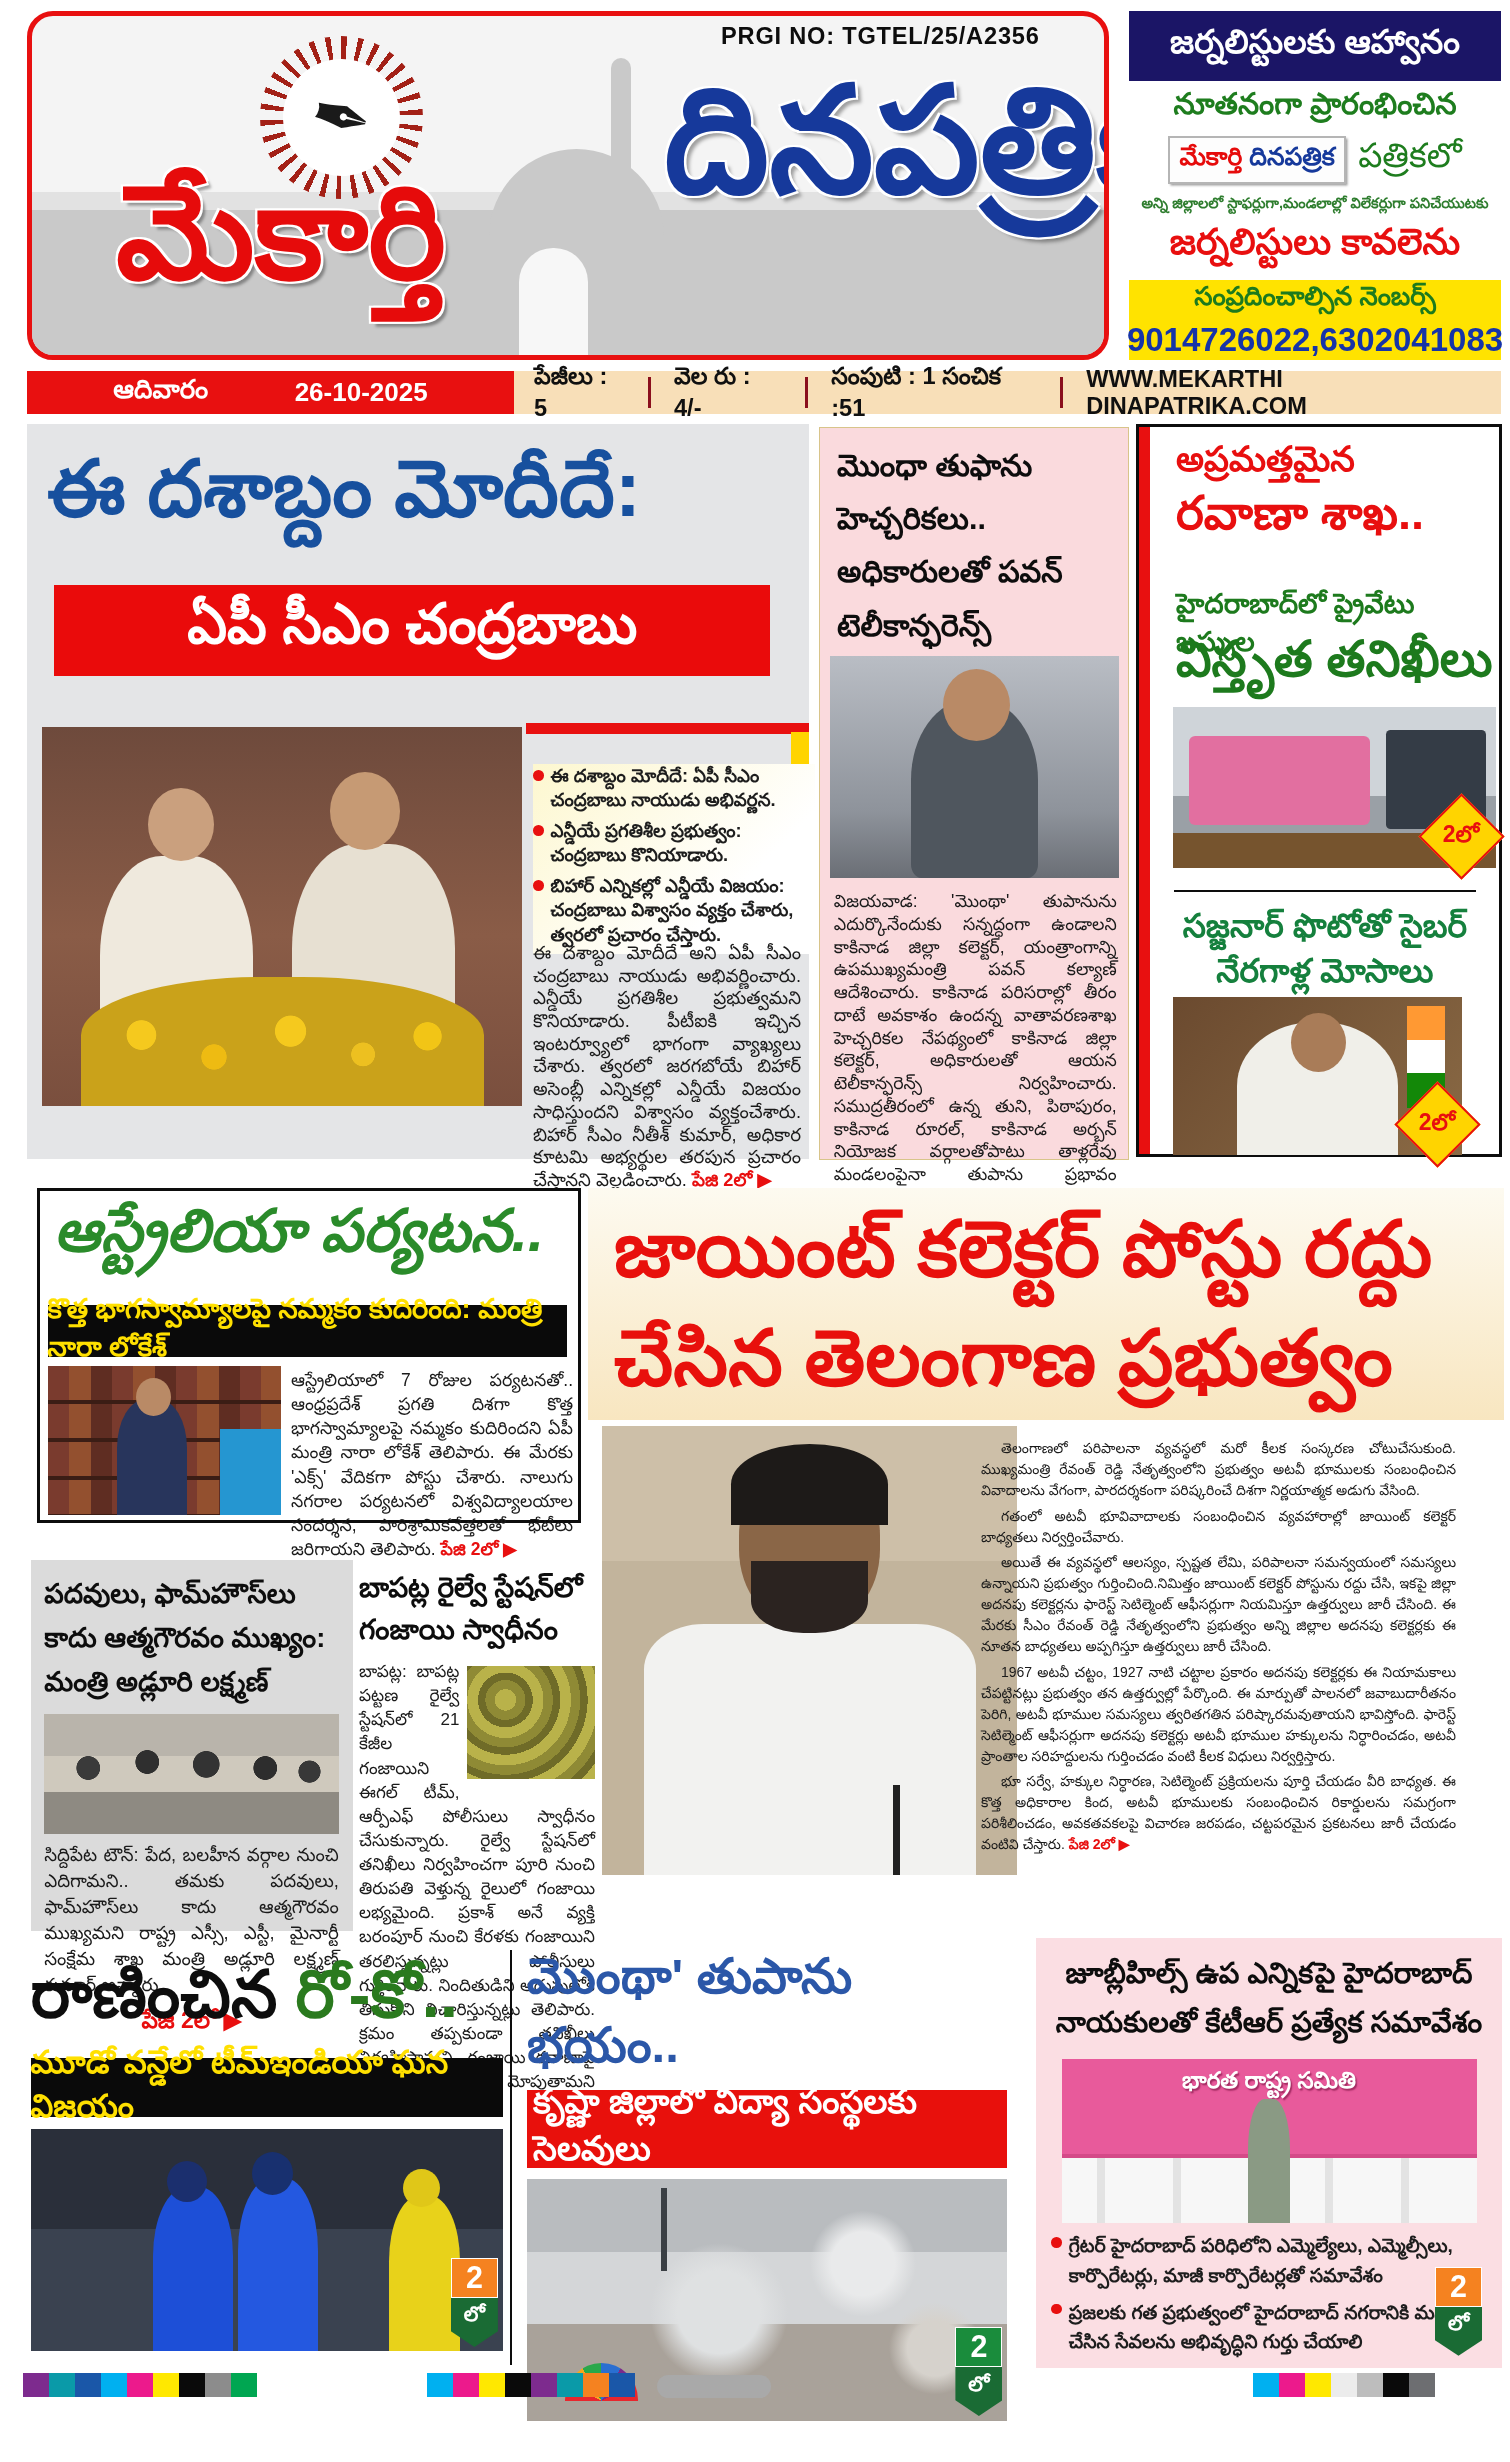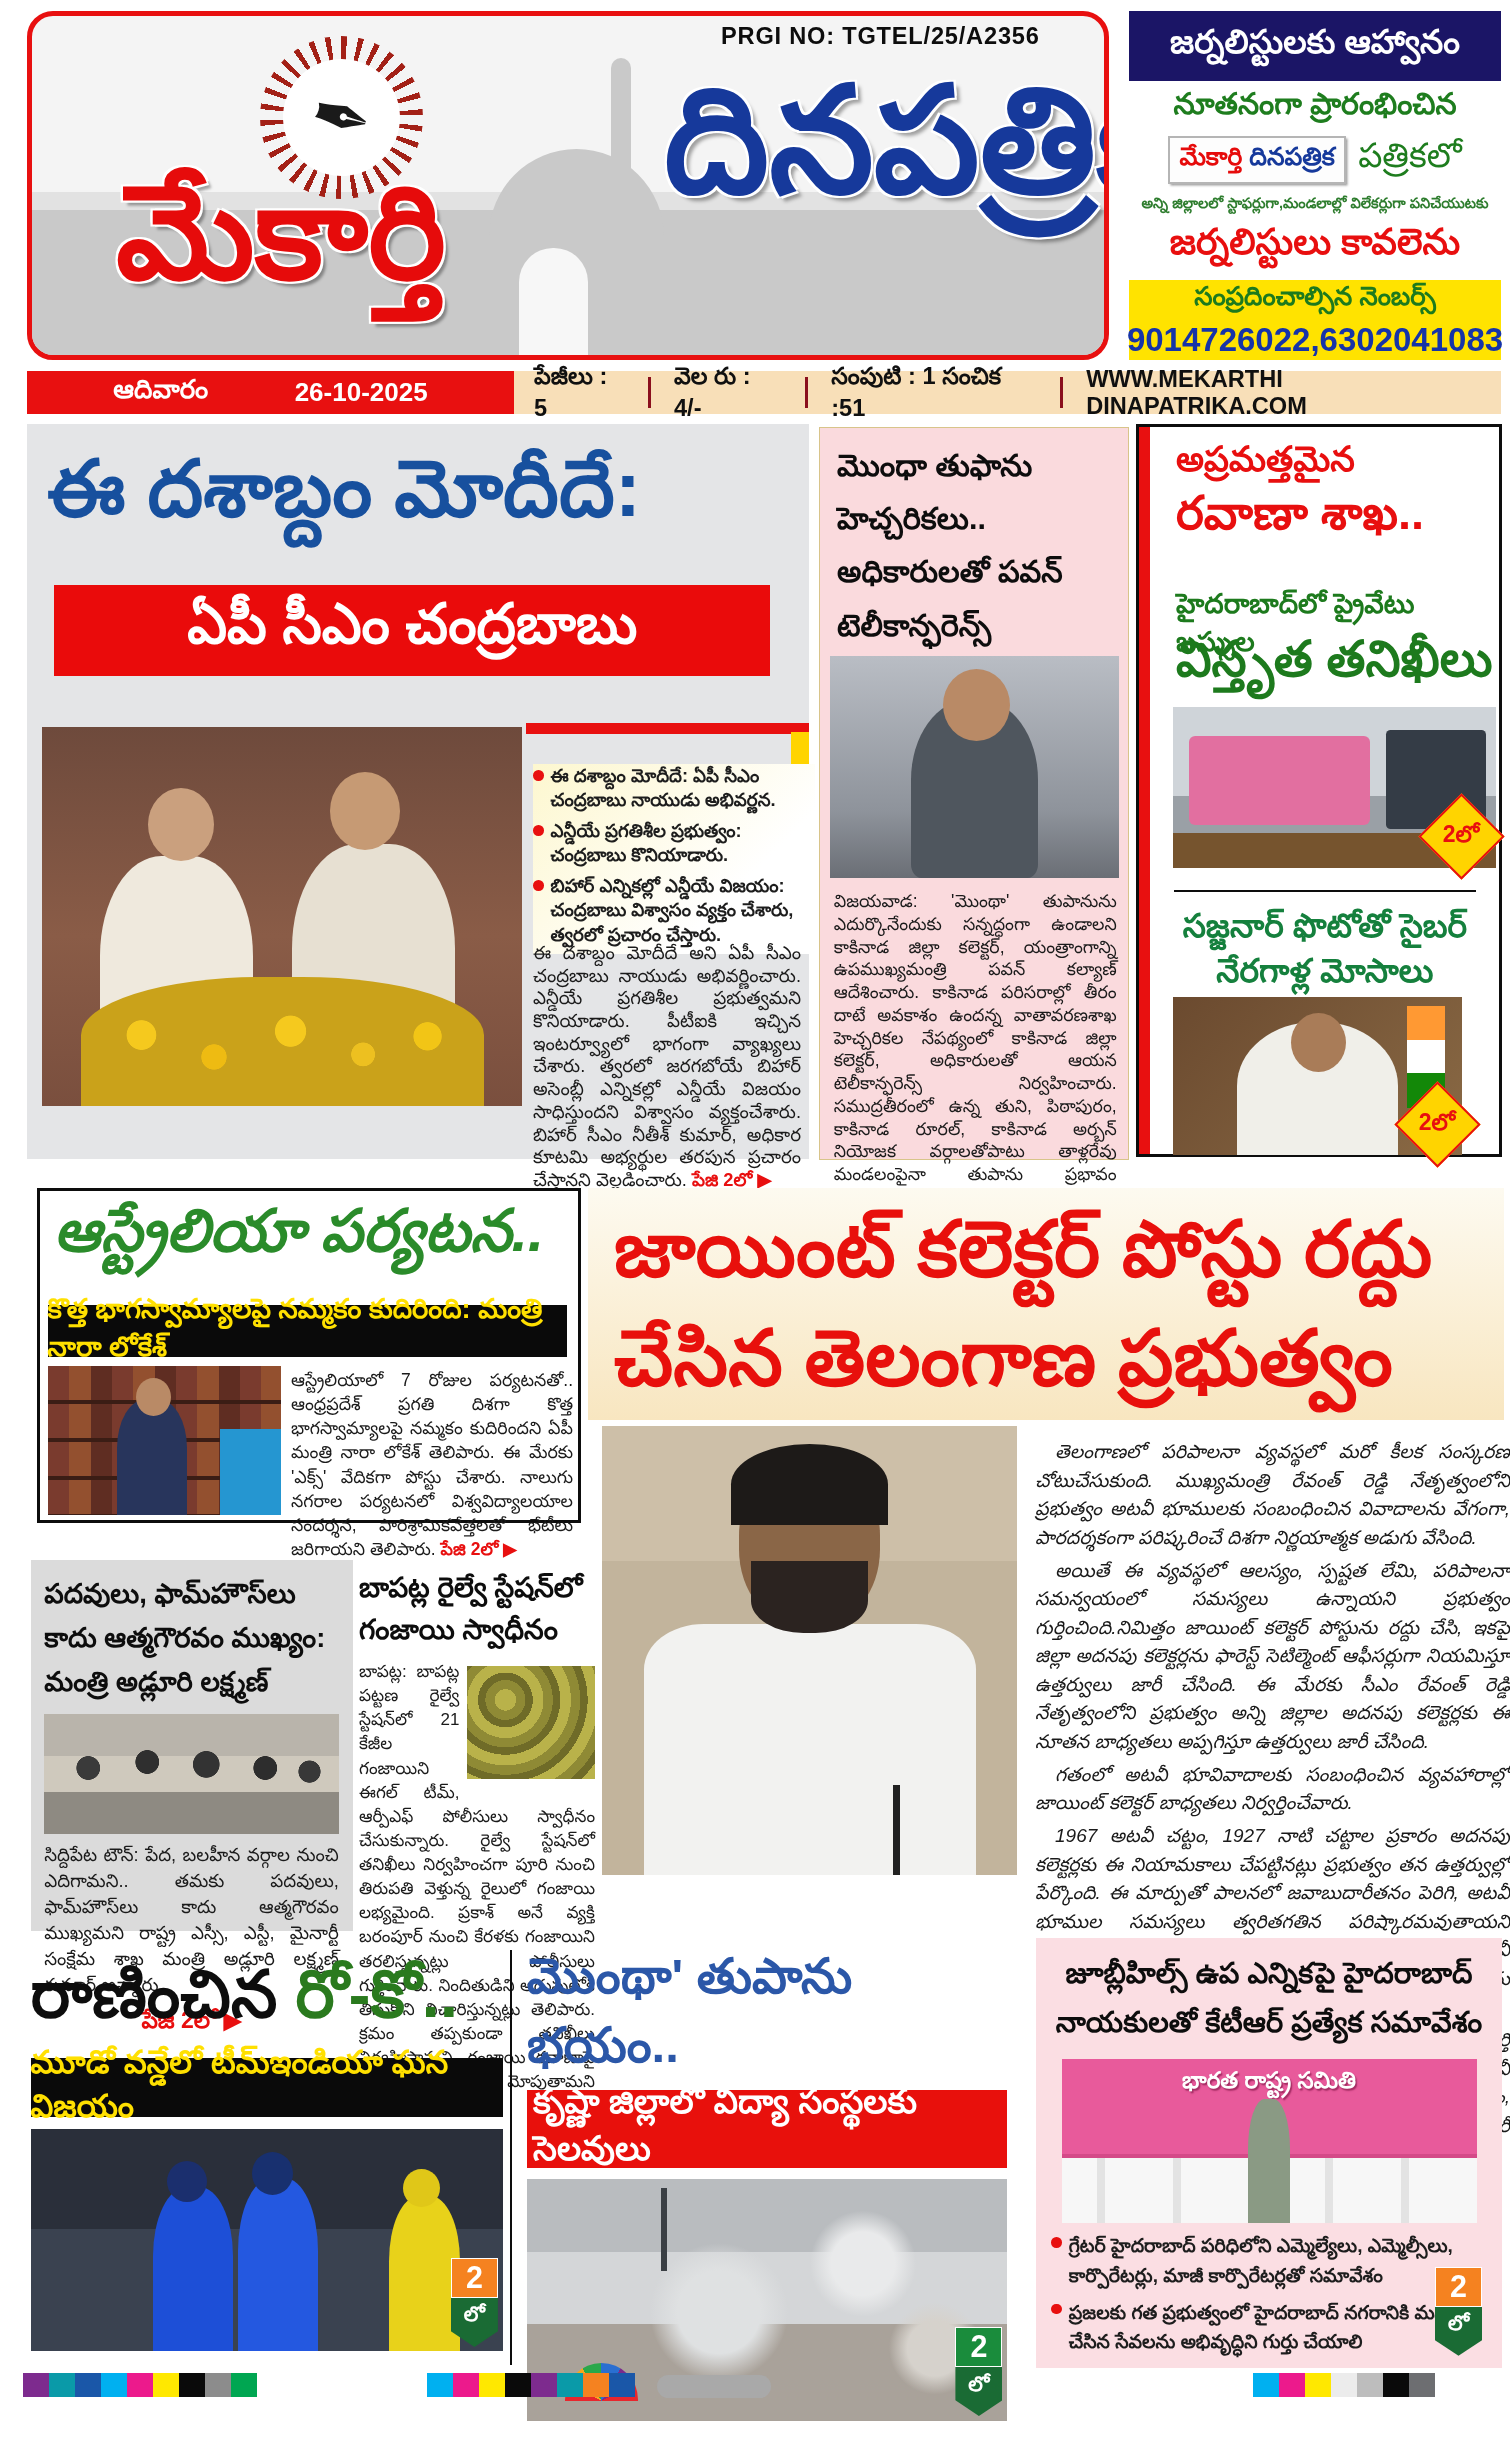--- a/index.html
+++ b/index.html
@@ -145,21 +145,21 @@
   .ganja-body{font-size:17px;line-height:1.42;text-align:justify;margin-top:9.1px;color:#1a1a1a;}
 
   
   .revanth-photo{left:602px;top:1426px;width:415px;height:449px;overflow:hidden;
       background:linear-gradient(180deg,#cdbfa8 0 30%,#c2b49c 30% 100%);}
   .revanth-photo .rhead{position:absolute;left:33%;top:7%;width:34%;height:38%;border-radius:46%;background:#8a6647;}
   .revanth-photo .rhair{position:absolute;left:31%;top:4%;width:38%;height:18%;border-radius:50% 50% 0 0;background:#1d1a18;}
   .revanth-photo .rbeard{position:absolute;left:36%;top:30%;width:28%;height:16%;border-radius:0 0 45% 45%;background:#2b2320;}
   .revanth-photo .rtorso{position:absolute;left:10%;top:44%;width:80%;height:56%;background:#f2f2f0;border-radius:18% 18% 0 0;}
   .revanth-photo .mic{position:absolute;left:70%;top:80%;width:7.6px;height:20%;background:#222;}
-  .jc-body{left:1035px;top:1438px;width:475px;height:509px;font-size:19px;line-height:1.5;text-align:justify;color:#1a1a1a;font-style:italic;}
+  .jc-body{left:981px;top:1438px;width:475px;height:509px;font-size:14px;line-height:1.5;text-align:justify;color:#1a1a1a;}
   .jc-body p{margin:0 0 4.6px 0;text-indent:20px;}
 
   
   .vsep{left:510px;top:1950px;width:2.3px;height:415px;background:#0d0d0d;}
   .cricket-sec{left:30.5px;top:1942px;width:472px;height:425px;}
   .cricket-headline{font-size:66px;font-weight:800;line-height:1.6;}
   .cricket-headline .blk{color:#0d0d0d;}
   .cricket-headline .grn{color:#2a7a1e;}
   .cricket-bar{margin-top:10.7px;background:#0a0a0a;color:#ffe000;font-size:32px;font-weight:bold;height:59px;
                display:flex;align-items:center;justify-content:center;}
@@ -363,22 +363,22 @@
 
 <div class="abs revanth-photo">
   <div class="rtorso"></div>
   <div class="rhead"></div>
   <div class="rhair"></div>
   <div class="rbeard"></div>
   <div class="mic"></div>
 </div>
 <div class="abs jc-body">
   <p>తెలంగాణలో పరిపాలనా వ్యవస్థలో మరో కీలక సంస్కరణ చోటుచేసుకుంది. ముఖ్యమంత్రి రేవంత్ రెడ్డి నేతృత్వంలోని ప్రభుత్వం అటవీ భూములకు సంబంధించిన వివాదాలను వేగంగా, పారదర్శకంగా పరిష్కరించే దిశగా నిర్ణయాత్మక అడుగు వేసింది.</p>
+  <p>గతంలో అటవీ భూవివాదాలకు సంబంధించిన వ్యవహారాల్లో జాయింట్ కలెక్టర్ బాధ్యతలు నిర్వర్తించేవారు.</p>
   <p>అయితే ఈ వ్యవస్థలో ఆలస్యం, స్పష్టత లేమి, పరిపాలనా సమన్వయంలో సమస్యలు ఉన్నాయని ప్రభుత్వం గుర్తించింది.నిమిత్తం జాయింట్ కలెక్టర్ పోస్టును రద్దు చేసి, ఇకపై జిల్లా అదనపు కలెక్టర్లను ఫారెస్ట్ సెటిల్మెంట్ ఆఫీసర్లుగా నియమిస్తూ ఉత్తర్వులు జారీ చేసింది. ఈ మేరకు సీఎం రేవంత్ రెడ్డి నేతృత్వంలోని ప్రభుత్వం అన్ని జిల్లాల అదనపు కలెక్టర్లకు ఈ నూతన బాధ్యతలు అప్పగిస్తూ ఉత్తర్వులు జారీ చేసింది.</p>
-  <p>గతంలో అటవీ భూవివాదాలకు సంబంధించిన వ్యవహారాల్లో జాయింట్ కలెక్టర్ బాధ్యతలు నిర్వర్తించేవారు.</p>
   <p>1967 అటవీ చట్టం, 1927 నాటి చట్టాల ప్రకారం అదనపు కలెక్టర్లకు ఈ నియామకాలు చేపట్టినట్లు ప్రభుత్వం తన ఉత్తర్వుల్లో పేర్కొంది. ఈ మార్పుతో పాలనలో జవాబుదారీతనం పెరిగి, అటవీ భూముల సమస్యలు త్వరితగతిన పరిష్కారమవుతాయని భావిస్తోంది. ఫారెస్ట్ సెటిల్మెంట్ ఆఫీసర్లుగా అదనపు కలెక్టర్లు అటవీ భూముల హక్కులను నిర్ధారించడం, అటవీ ప్రాంతాల సరిహద్దులను గుర్తించడం వంటి కీలక విధులు నిర్వర్తిస్తారు.</p>
   <p>
     <span>భూ సర్వే, హక్కుల నిర్ధారణ, సెటిల్మెంట్ ప్రక్రియలను పూర్తి చేయడం వీరి బాధ్యత. ఈ కొత్త అధికారాల కింద, అటవీ భూములకు సంబంధించిన రికార్డులను సమగ్రంగా పరిశీలించడం, అవకతవకలపై విచారణ జరపడం, చట్టపరమైన ప్రకటనలు జారీ చేయడం వంటివి చేస్తారు. </span>
     <span class="page2">పేజి 2లో ▶</span>
   </p>
 </div>
 
 <div class="abs vsep"></div>
 
 <div class="abs cricket-sec">

